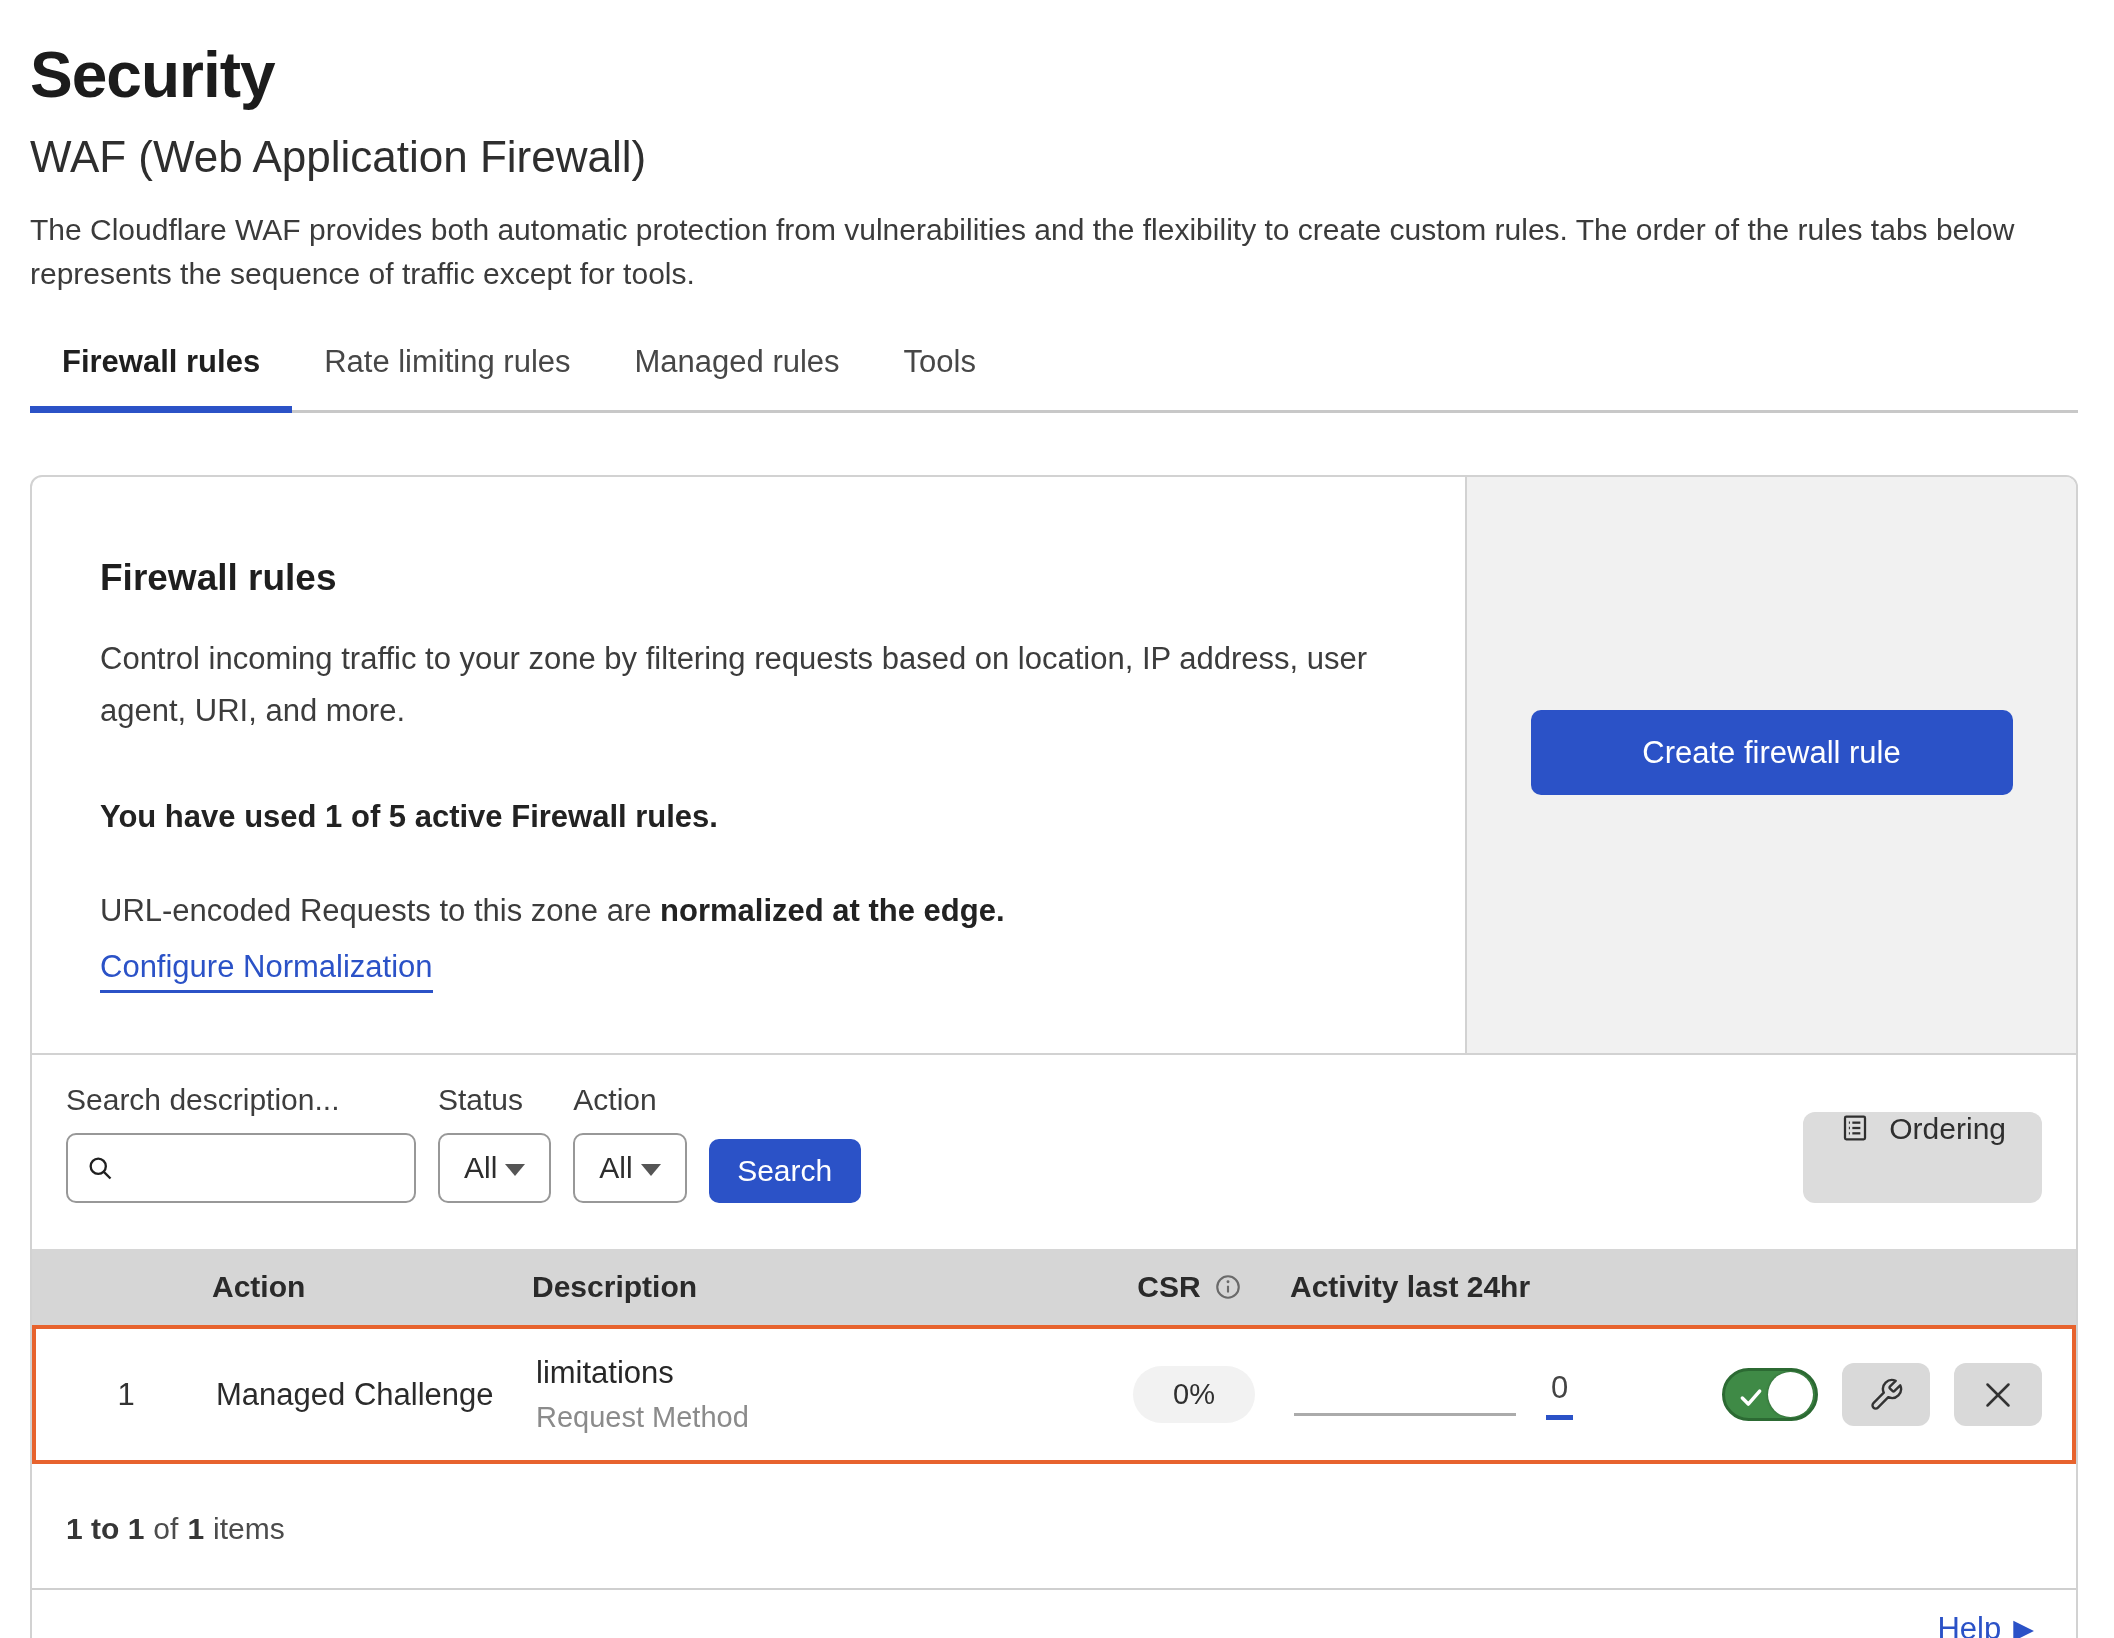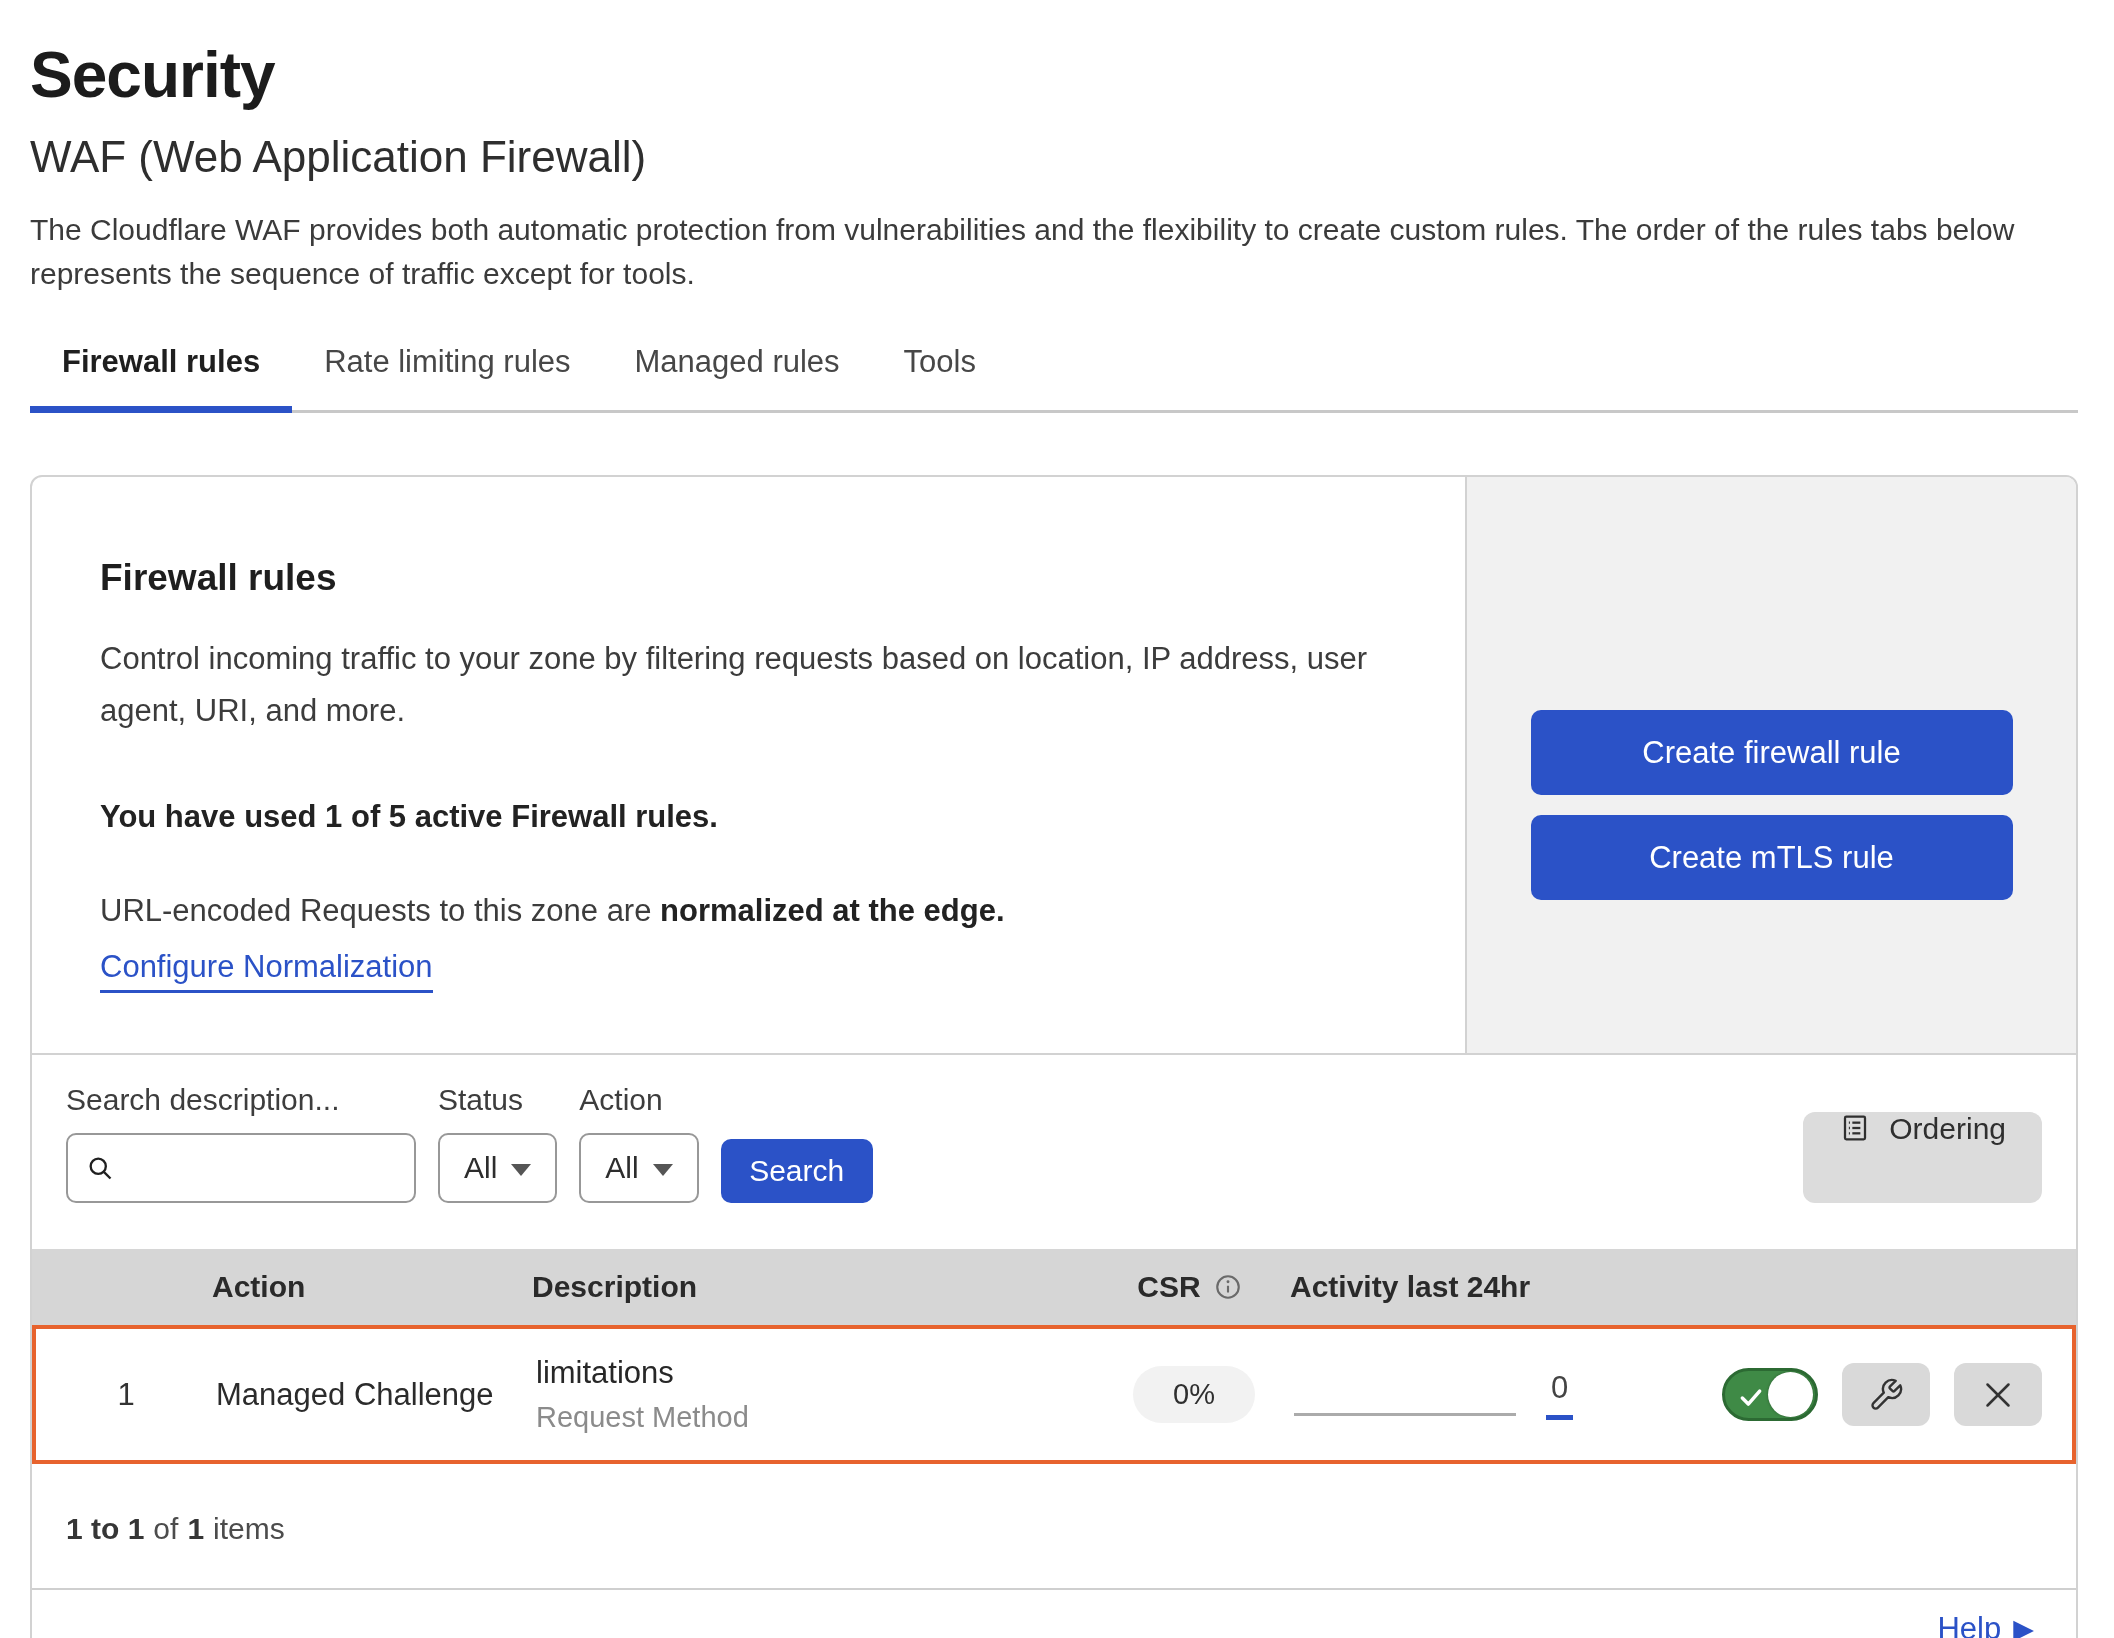--- a/index.html
+++ b/index.html
@@ -42,21 +42,21 @@
   
   .filter-row { display: flex; align-items: flex-end; justify-content: space-between;
                 padding: 28px 34px 46px 34px; border-radius: 31px; }
   .filter-left { display: flex; align-items: flex-end; gap: 22px; }
   .f-label { font-size: 30px; color:#3d3d3d; margin-bottom: 16px; }
   .search-box { width: 350px; height: 70px; border: 2px solid #989898; border-radius: 10px;
                 display: flex; align-items: center; padding-left: 18px; background:#fff; }
   .search-box input { border: none; outline: none; width: 270px; height: 60px;
                       font-size: 29px; margin-left: 10px; font-family: inherit; }
   .select-box { height: 70px; border: 2px solid #989898; border-radius: 10px; background:#fff;
-                display: flex; align-items: center; justify-content: center; gap: 14px;
+                display: flex; align-items: center; justify-content: center; gap: 8px;
                 padding: 0 24px; font-size: 30px; color:#2d2d2d; cursor: pointer; }
   .chev { width: 0; height: 0; border-left: 10px solid transparent; border-right: 10px solid transparent;
           border-top: 12px solid #555; margin-top: 4px; }
   .btn-search { width: 152px; height: 64px; border: none; border-radius: 10px; background:#2b52c7;
                 color:#fff; font-size: 30px; cursor: pointer; font-family: inherit; }
   .btn-ordering { height: 91px; padding: 0 36px; border: none; border-radius: 12px; background:#dcdcdc;
                   color:#2f2f2f; font-size: 30px; display: flex; align-items: flex-start; gap: 18px;
                   cursor: pointer; font-family: inherit; }
 
   
@@ -120,21 +120,20 @@
         <div class="panel-desc">Control incoming traffic to your zone by filtering requests based on location, IP address, user agent, URI, and more.</div>
         <div class="panel-usage">You have used 1 of 5 active Firewall rules.</div>
         <div class="panel-norm">
           <span>URL-encoded Requests to this zone are</span>
           <b>normalized at the edge.</b>
         </div>
         <span class="panel-link">Configure Normalization</span>
       </div>
       <div class="card-top-right">
         <button class="btn-primary">Create firewall rule</button>
-        <button class="btn-primary">Create mTLS rule</button>
       </div>
     </div>
 
     <div class="filter-row">
       <div class="filter-left">
         <div>
           <div class="f-label">Search description...</div>
           <div class="search-box">
             <svg width="28" height="28" viewBox="0 0 24 24" fill="none" stroke="#1f1f1f" stroke-width="2">
               <circle cx="10.5" cy="10.5" r="6.5"></circle>

